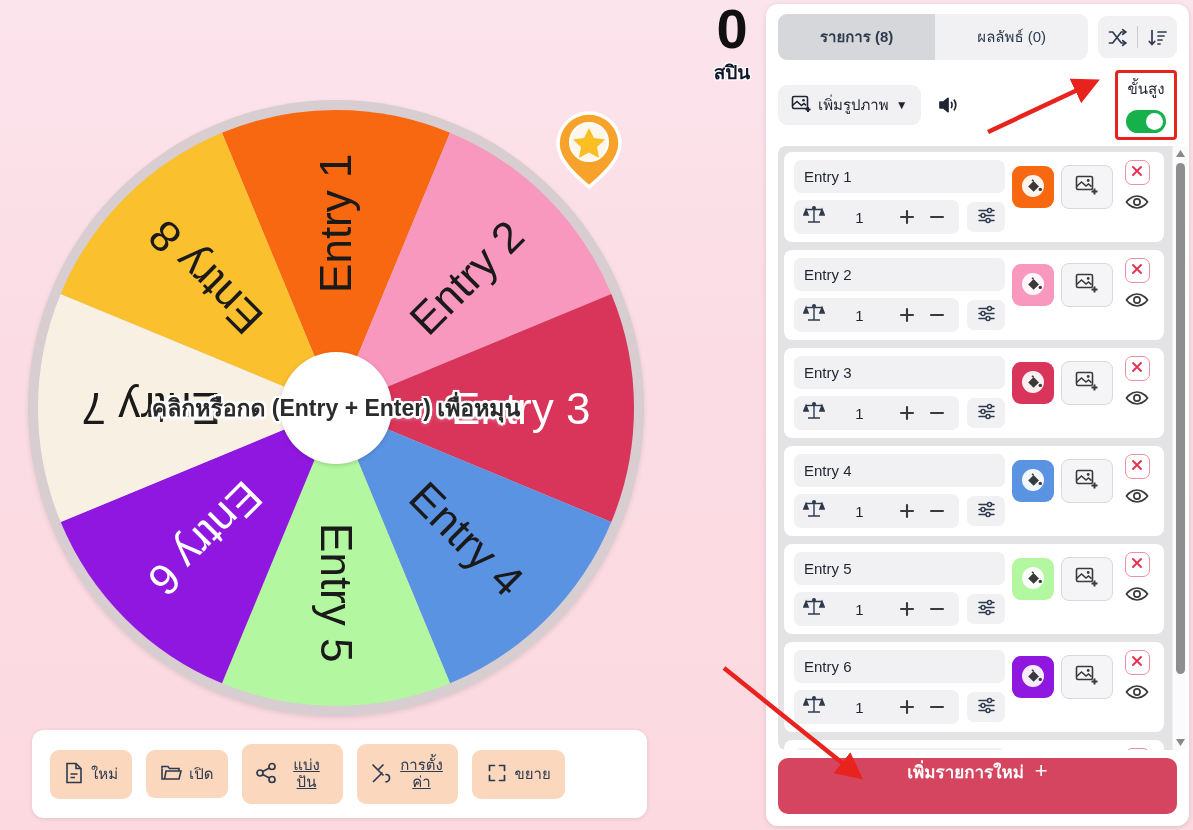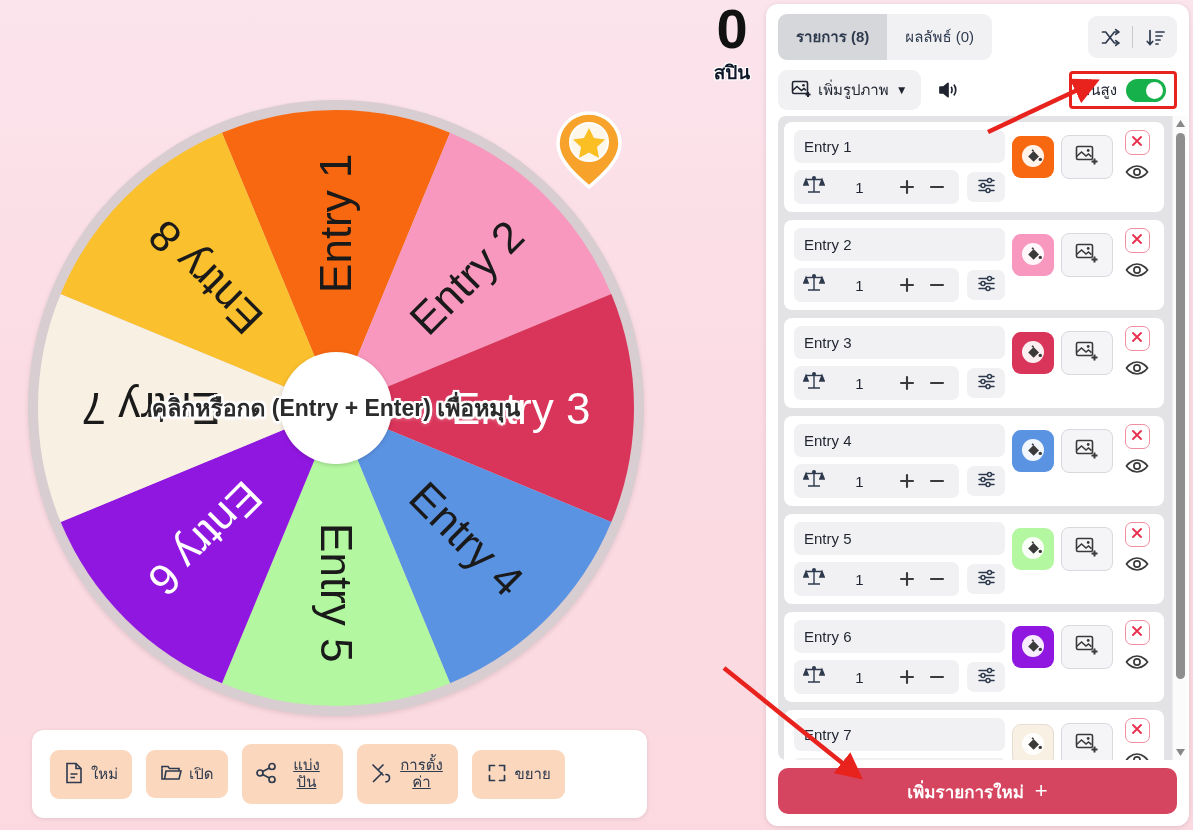--- a/index.html
+++ b/index.html
@@ -93,21 +93,21 @@
     display: flex; flex-direction: column;
     overflow: hidden;
   }
   #panel-top { padding: 10px 12px 0 12px; }
   #tabs-row { display: flex; align-items: center; gap: 10px; }
   #tabs {
     display: flex; background: #f1f1f3; border-radius: 9px; overflow: hidden;
     flex: none;
   }
   .tab {
-    padding: 11px 18px; font-size: 15px; color: #2e3a4e;
+    padding: 11px 42px; font-size: 15px; color: #2e3a4e;
     cursor: pointer; border: none; background: transparent;
     font-family: inherit; white-space: nowrap;
   }
   .tab.active { background: #d6d7da; font-weight: bold; }
   #icon-tools {
     margin-left: auto; display: flex; align-items: center;
     background: #f1f1f3; border-radius: 9px; overflow: hidden;
   }
   .icon-tool {
     width: 44px; height: 42px; display: flex; align-items: center; justify-content: center;
@@ -123,20 +123,21 @@
     display: flex; align-items: center; gap: 7px;
     background: #f1f1f3; border: none; border-radius: 9px;
     padding: 8px 13px; cursor: pointer;
     font-family: inherit; font-size: 15px; color: #1f2430;
   }
   #sound-btn { background: none; border: none; cursor: pointer; padding: 3px 4px; display:flex; }
   #advanced-box {
     margin-left: auto; display: flex; align-items: center; gap: 9px;
     border: 3px solid #e8231e; border-radius: 4px;
     padding: 4px 8px;
+    flex-direction: column;
   }
   #advanced-label { font-size: 15px; color: #1f2430; white-space: nowrap; }
   #advanced-toggle {
     width: 40px; height: 23px; border-radius: 12px; background: #17b14b;
     position: relative; cursor: pointer; border: none; flex: none;
   }
   #advanced-toggle::after {
     content: ""; position: absolute; right: 3px; top: 3px;
     width: 17px; height: 17px; border-radius: 50%; background: #fff;
   }
@@ -212,24 +213,24 @@
   }
   .sb-arrow { height: 15px; display: flex; align-items: center; justify-content: center; cursor: pointer; }
   #sb-track { flex: 1; width: 100%; position: relative; padding: 1px 0; }
   #sb-thumb {
     position: absolute; left: 3px; top: 2px; width: 9px; height: 89%;
     background: #8e8e8e; border-radius: 5px; cursor: pointer;
   }
 
   #panel-bottom { padding: 8px 12px 12px 12px; }
   #add-entry-btn {
-    width: 100%; height: 46px; border: none; border-radius: 10px;
+    width: 100%; height: 56px; border: none; border-radius: 10px;
     background: #d6455f; color: #fff; cursor: pointer;
     font-family: inherit; font-size: 17px; font-weight: bold;
-    display: flex; align-items: center; justify-content: center; gap: 11px;
+    display: flex; justify-content: center; gap: 11px;
   }
 
   
   #annotations { position: absolute; inset: 0; pointer-events: none; }
 </style>
 </head>
 <body>
 
 <div id="wheel-area">
 

